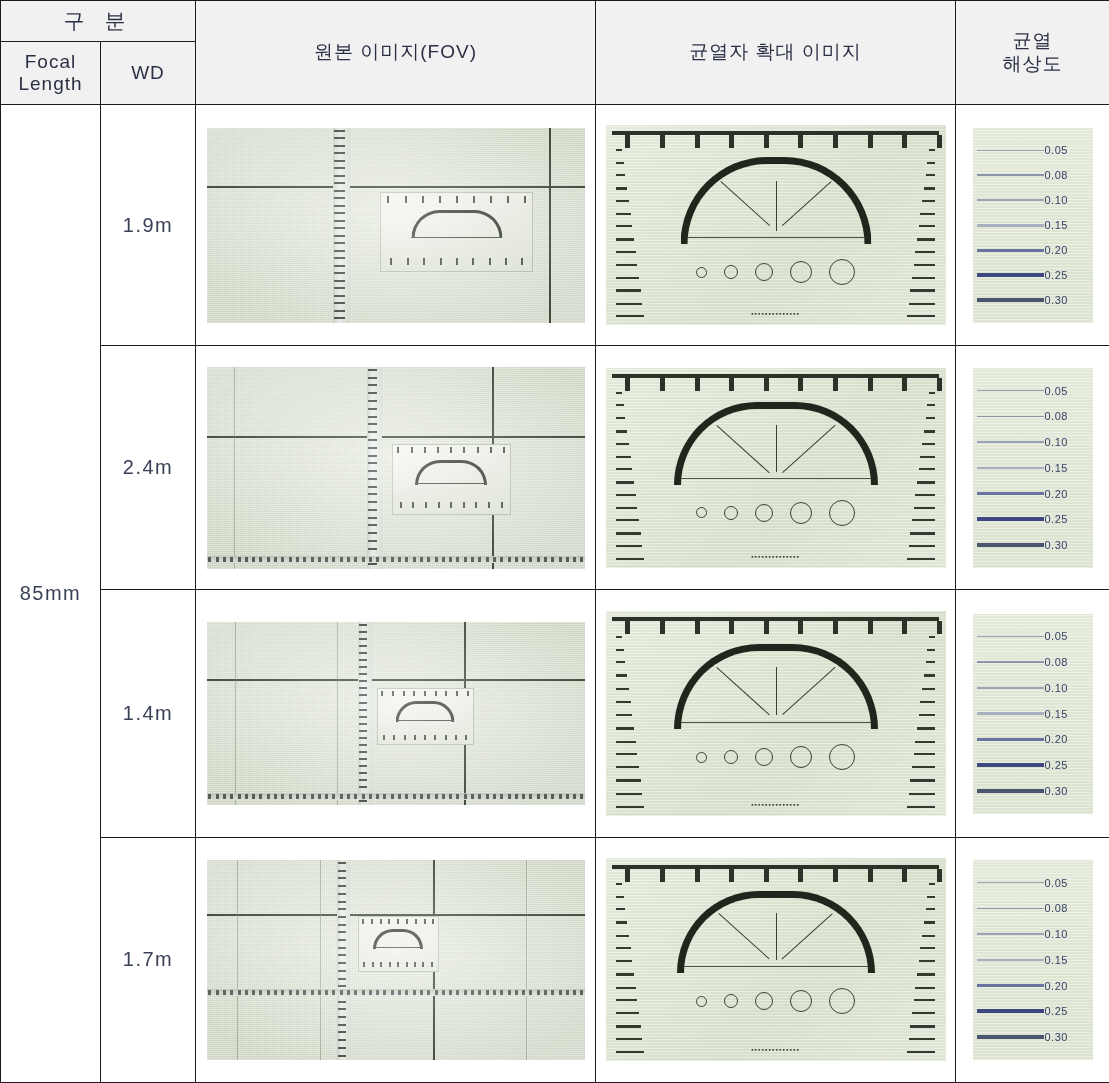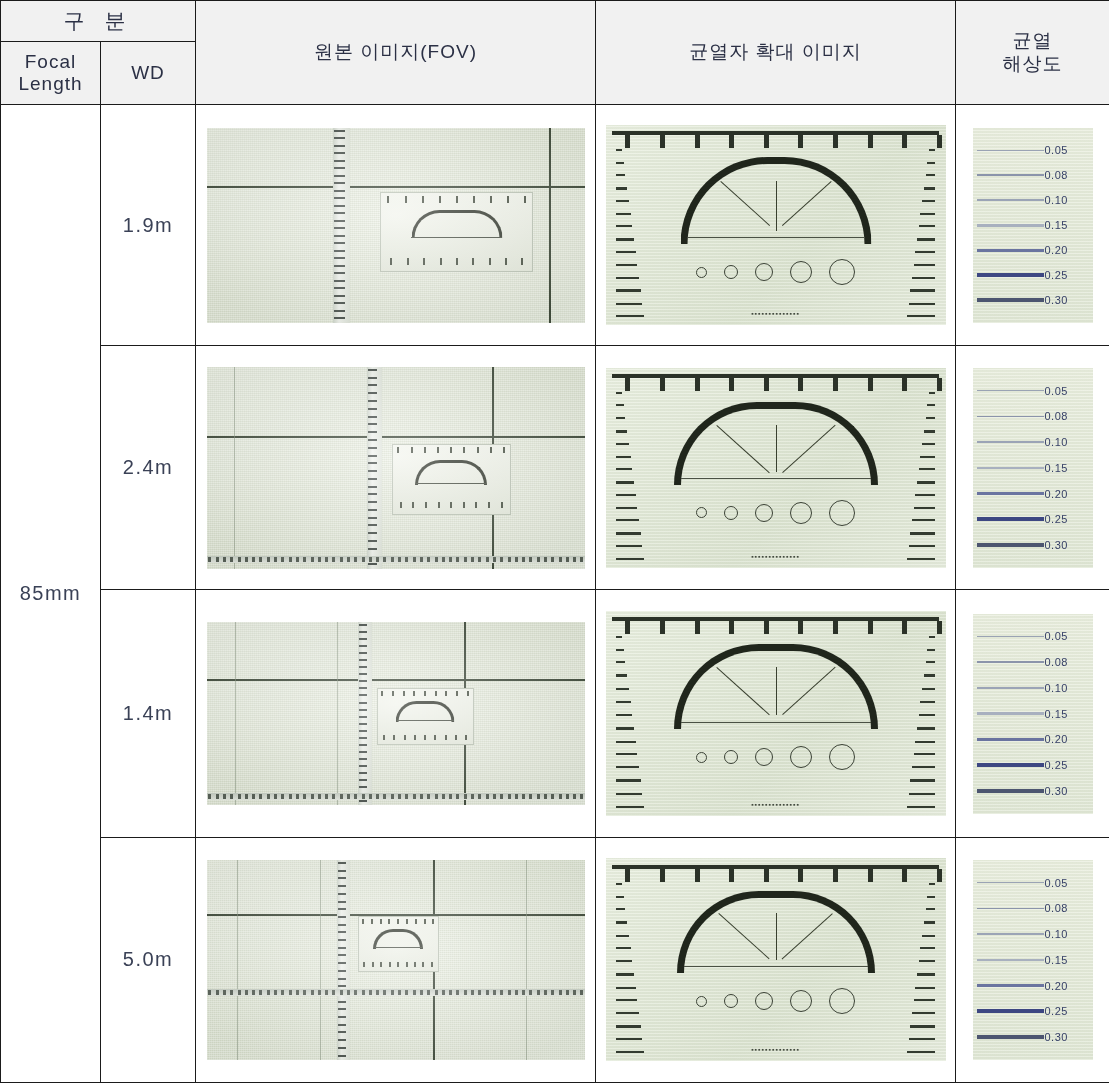--- a/index.html
+++ b/index.html
@@ -757,21 +757,21 @@
               <div class="row" style="top:164.3px;height:25.7px">
             <span class="bar" style="height:4.3px;background:#4c5570"></span>
             <span class="val">0.30</span>
           </div>
             </div>
           </div>
     </td>
   </tr>
 
   <tr>
-    <td class="wd-cell">5.0m</td>
+    <td class="wd-cell">1.7m</td>
     <td class="imgcell">
       <div class="photo-wrap">
             <div class="photo" id="fov3" style="width: 378px; height: 200px;">
               <div class="noise"></div>
               <div class="gl" style="left:0;right:0;top:27.0%;height:2px"></div>
               <div class="gl" style="top:0;bottom:0;left:60.0%;width:2px"></div>
               <div class="gl soft" style="top:0;bottom:0;left:8.2%;width:1px;opacity:.55"></div>
               <div class="gl soft" style="top:0;bottom:0;left:30.0%;width:1px;opacity:.55"></div>
               <div class="gl soft" style="top:0;bottom:0;left:84.5%;width:1px;opacity:.55"></div>
               <div class="vruler" style="left:34.5%;width:3.4%">

